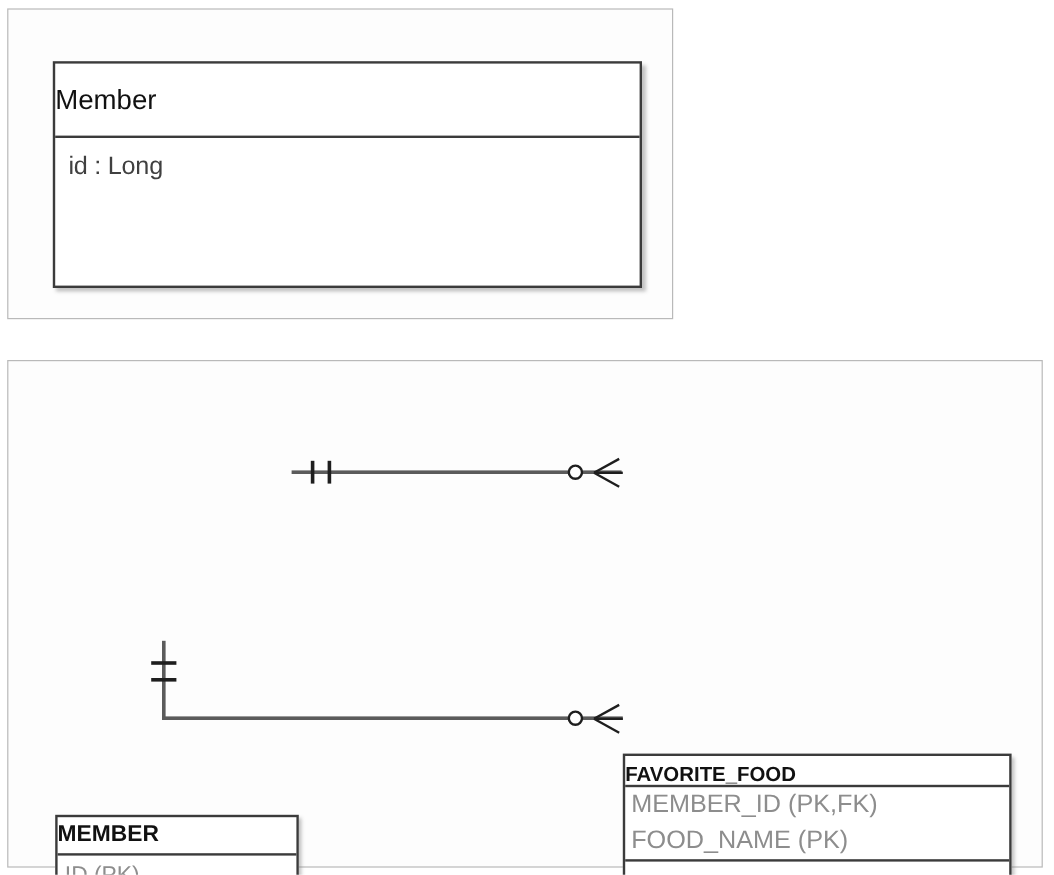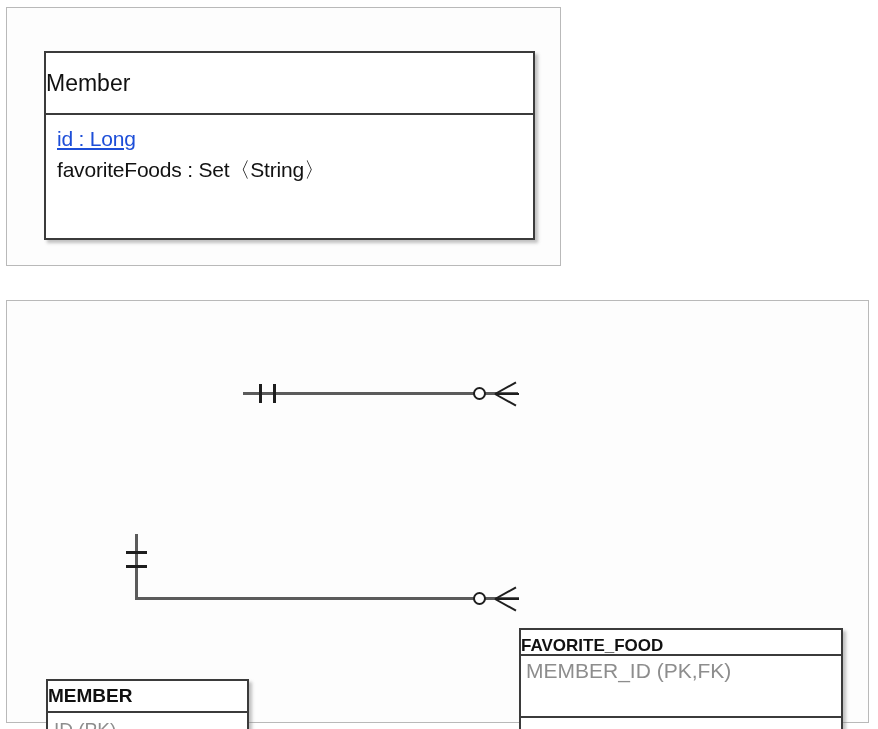--- a/index.html
+++ b/index.html
@@ -67,21 +67,21 @@
   #uml-member .box-section {
     height: 125px;
     padding: 8px 0 0 11px;
   }
   #uml-member .attr-line {
     font-size: 21px;
     line-height: 31px;
     color: #121212;
     letter-spacing: -0.2px;
   }
-  #uml-member .attr-line.muted { color: #1d4ed8; text-decoration: underline; }
+  #uml-member .attr-line.muted { color: #404040; }
 
   
   #erd-member {
     left: 39px; top: 378px; width: 203px; height: 157px;
   }
   #erd-member .box-title {
     height: 30px;
     line-height: 30px;
     font-size: 19px;
   }
@@ -168,40 +168,40 @@
 </style>
 </head>
 <body>
 
 <div class="panel" id="panel-uml">
 
   <div class="box shadowed" id="uml-member">
     <div class="box-title">Member</div>
     <div class="box-section">
       <div class="attr-line muted">id : Long</div>
-      <div class="attr-line">favoriteFoods : Set〈String〉</div>
     </div>
   </div>
 
 </div>
 
 <div class="panel" id="panel-erd">
 
   <div class="box shadowed" id="erd-member">
     <div class="box-title">MEMBER</div>
     <div class="box-section pk-section">
       <div class="attr-line">ID (PK)</div>
     </div>
 
   </div>
 
   <div class="box shadowed" id="erd-favorite-food">
     <div class="box-title">FAVORITE_FOOD</div>
     <div class="box-section pk-section">
       <div class="attr-line">MEMBER_ID (PK,FK)</div>
+      <div class="attr-line">FOOD_NAME (PK)</div>
     </div>
     <div class="box-section body-section"></div>
   </div>
 
   <div class="conn-line conn-h" style="left:236px; top:91px; width:275px;"></div>
   <div class="tick-v" style="left:252px; top:83px;"></div>
   <div class="tick-v" style="left:266px; top:83px;"></div>
   <div class="crow-circle" style="left:466px; top:86px;"></div>
   <div class="crow-foot" style="left:488px; top:80px;">
     <span class="cf-up"></span>

